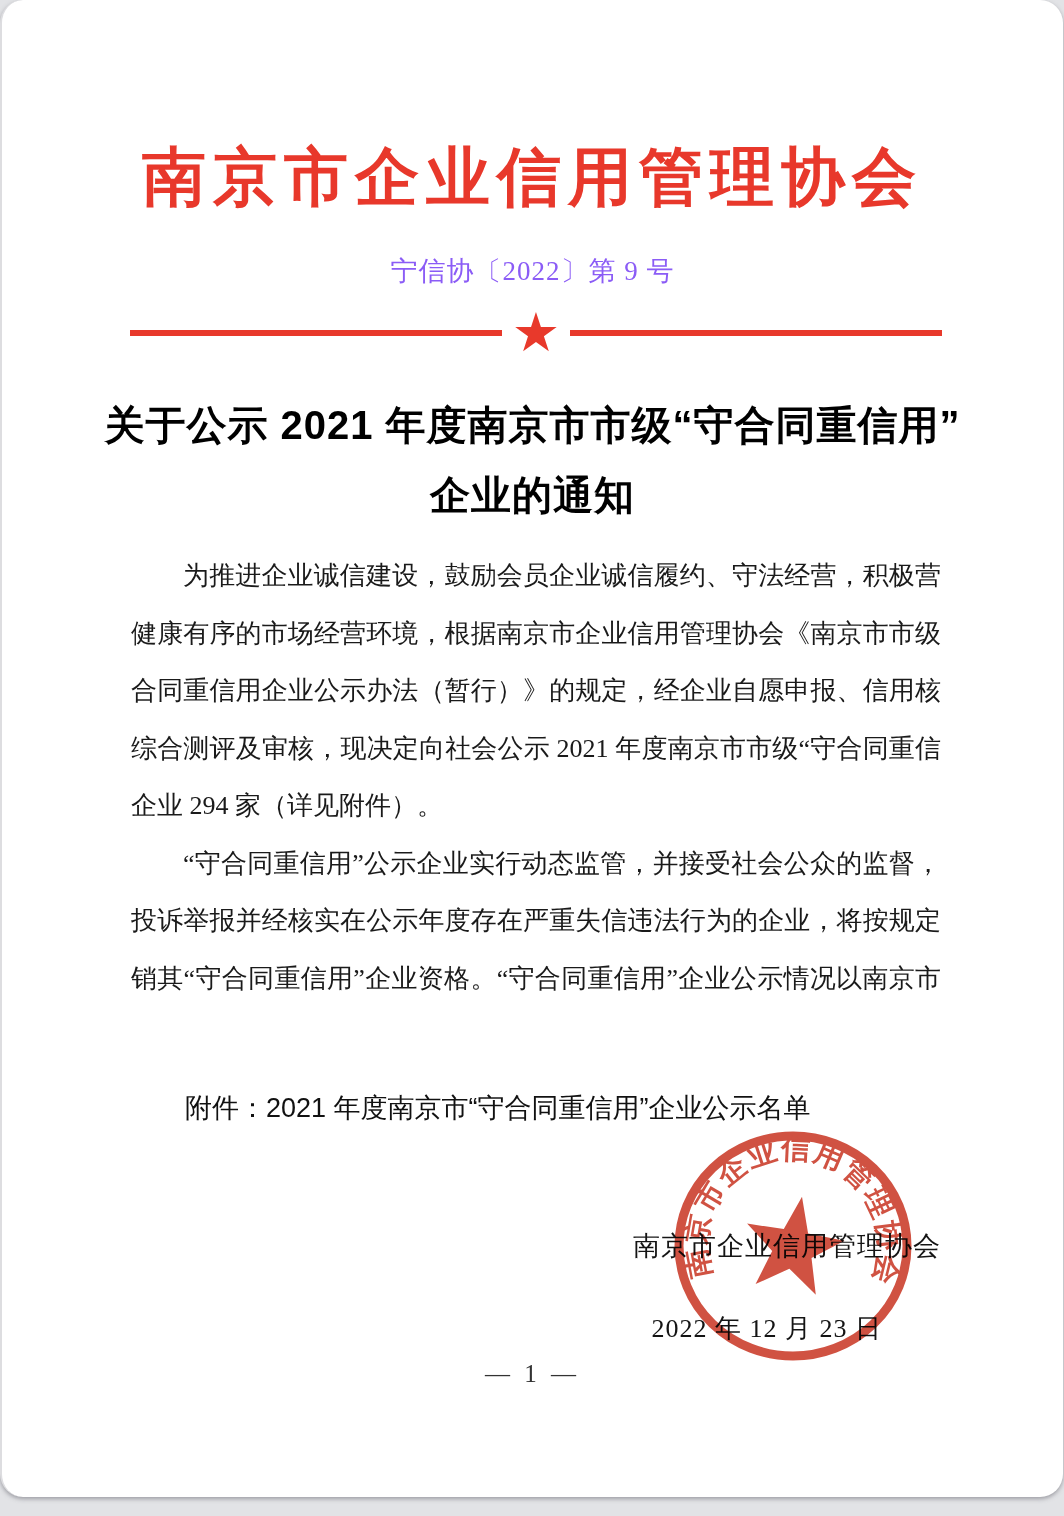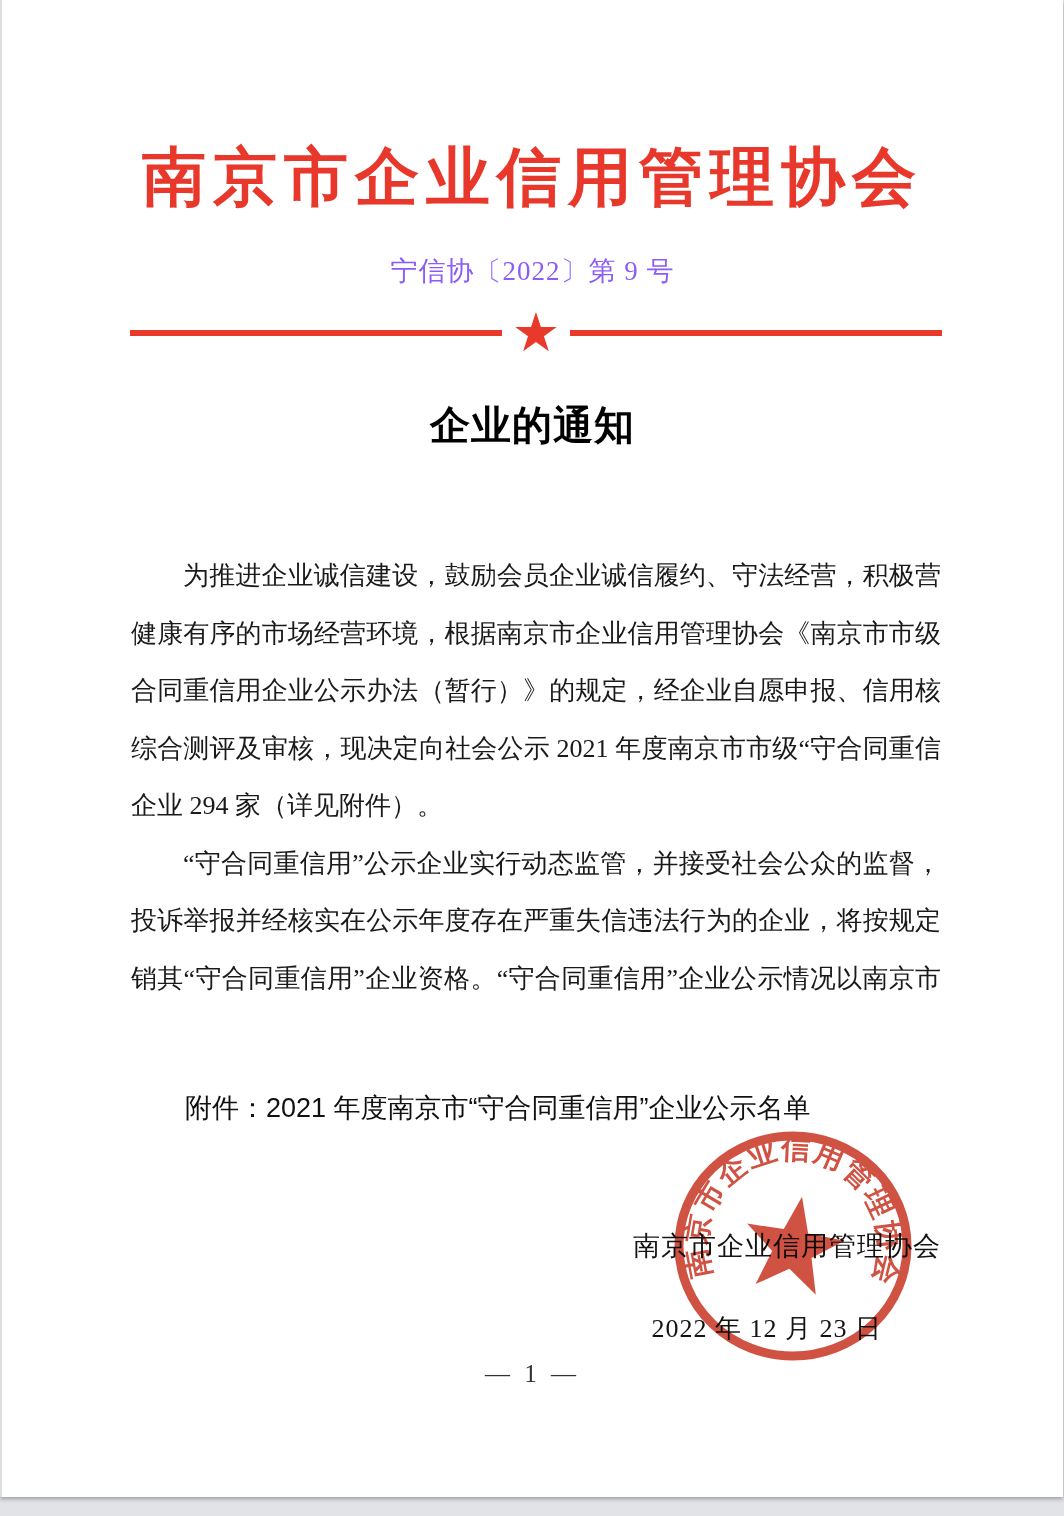--- a/index.html
+++ b/index.html
@@ -14,20 +14,21 @@
   }
 
   .page {
     position: absolute;
     left: 0; top: 0;
     width: 1061px;
     height: 1497px;
     background: #ffffff;
     border-left: 2px solid #dddde0;
     box-shadow: 0 2px 4px rgba(100,100,110,0.55);
+    border-radius: 23px;
   }
 
   
   .org-title {
     position: absolute;
     top: 138px; left: 0;
     width: 100%;
     text-align: center;
     font-family: "Liberation Sans", sans-serif;
     font-weight: 700;
@@ -174,20 +175,21 @@
 
     <div class="doc-number">宁信协〔2022〕第 9 号</div>
 
     <div class="divider">
       <div class="dline"></div>
       <div class="dstar">★</div>
       <div class="dline"></div>
     </div>
 
     <div class="doc-title">
+      <div>关于公示 2021 年度南京市市级“守合同重信用”</div>
       <div>企业的通知</div>
     </div>
 
     <div class="doc-body">
       <div class="para">
           <div class="bline">为推进企业诚信建设，鼓励会员企业诚信履约、守法经营，积极营造</div>
           <div class="bline">健康有序的市场经营环境，根据南京市企业信用管理协会《南京市市级守</div>
           <div class="bline">合同重信用企业公示办法（暂行）》的规定，经企业自愿申报、信用核查、</div>
           <div class="bline">综合测评及审核，现决定向社会公示 2021 年度南京市市级“守合同重信用”</div>
           <div class="bline">企业 294 家（详见附件）。</div>

